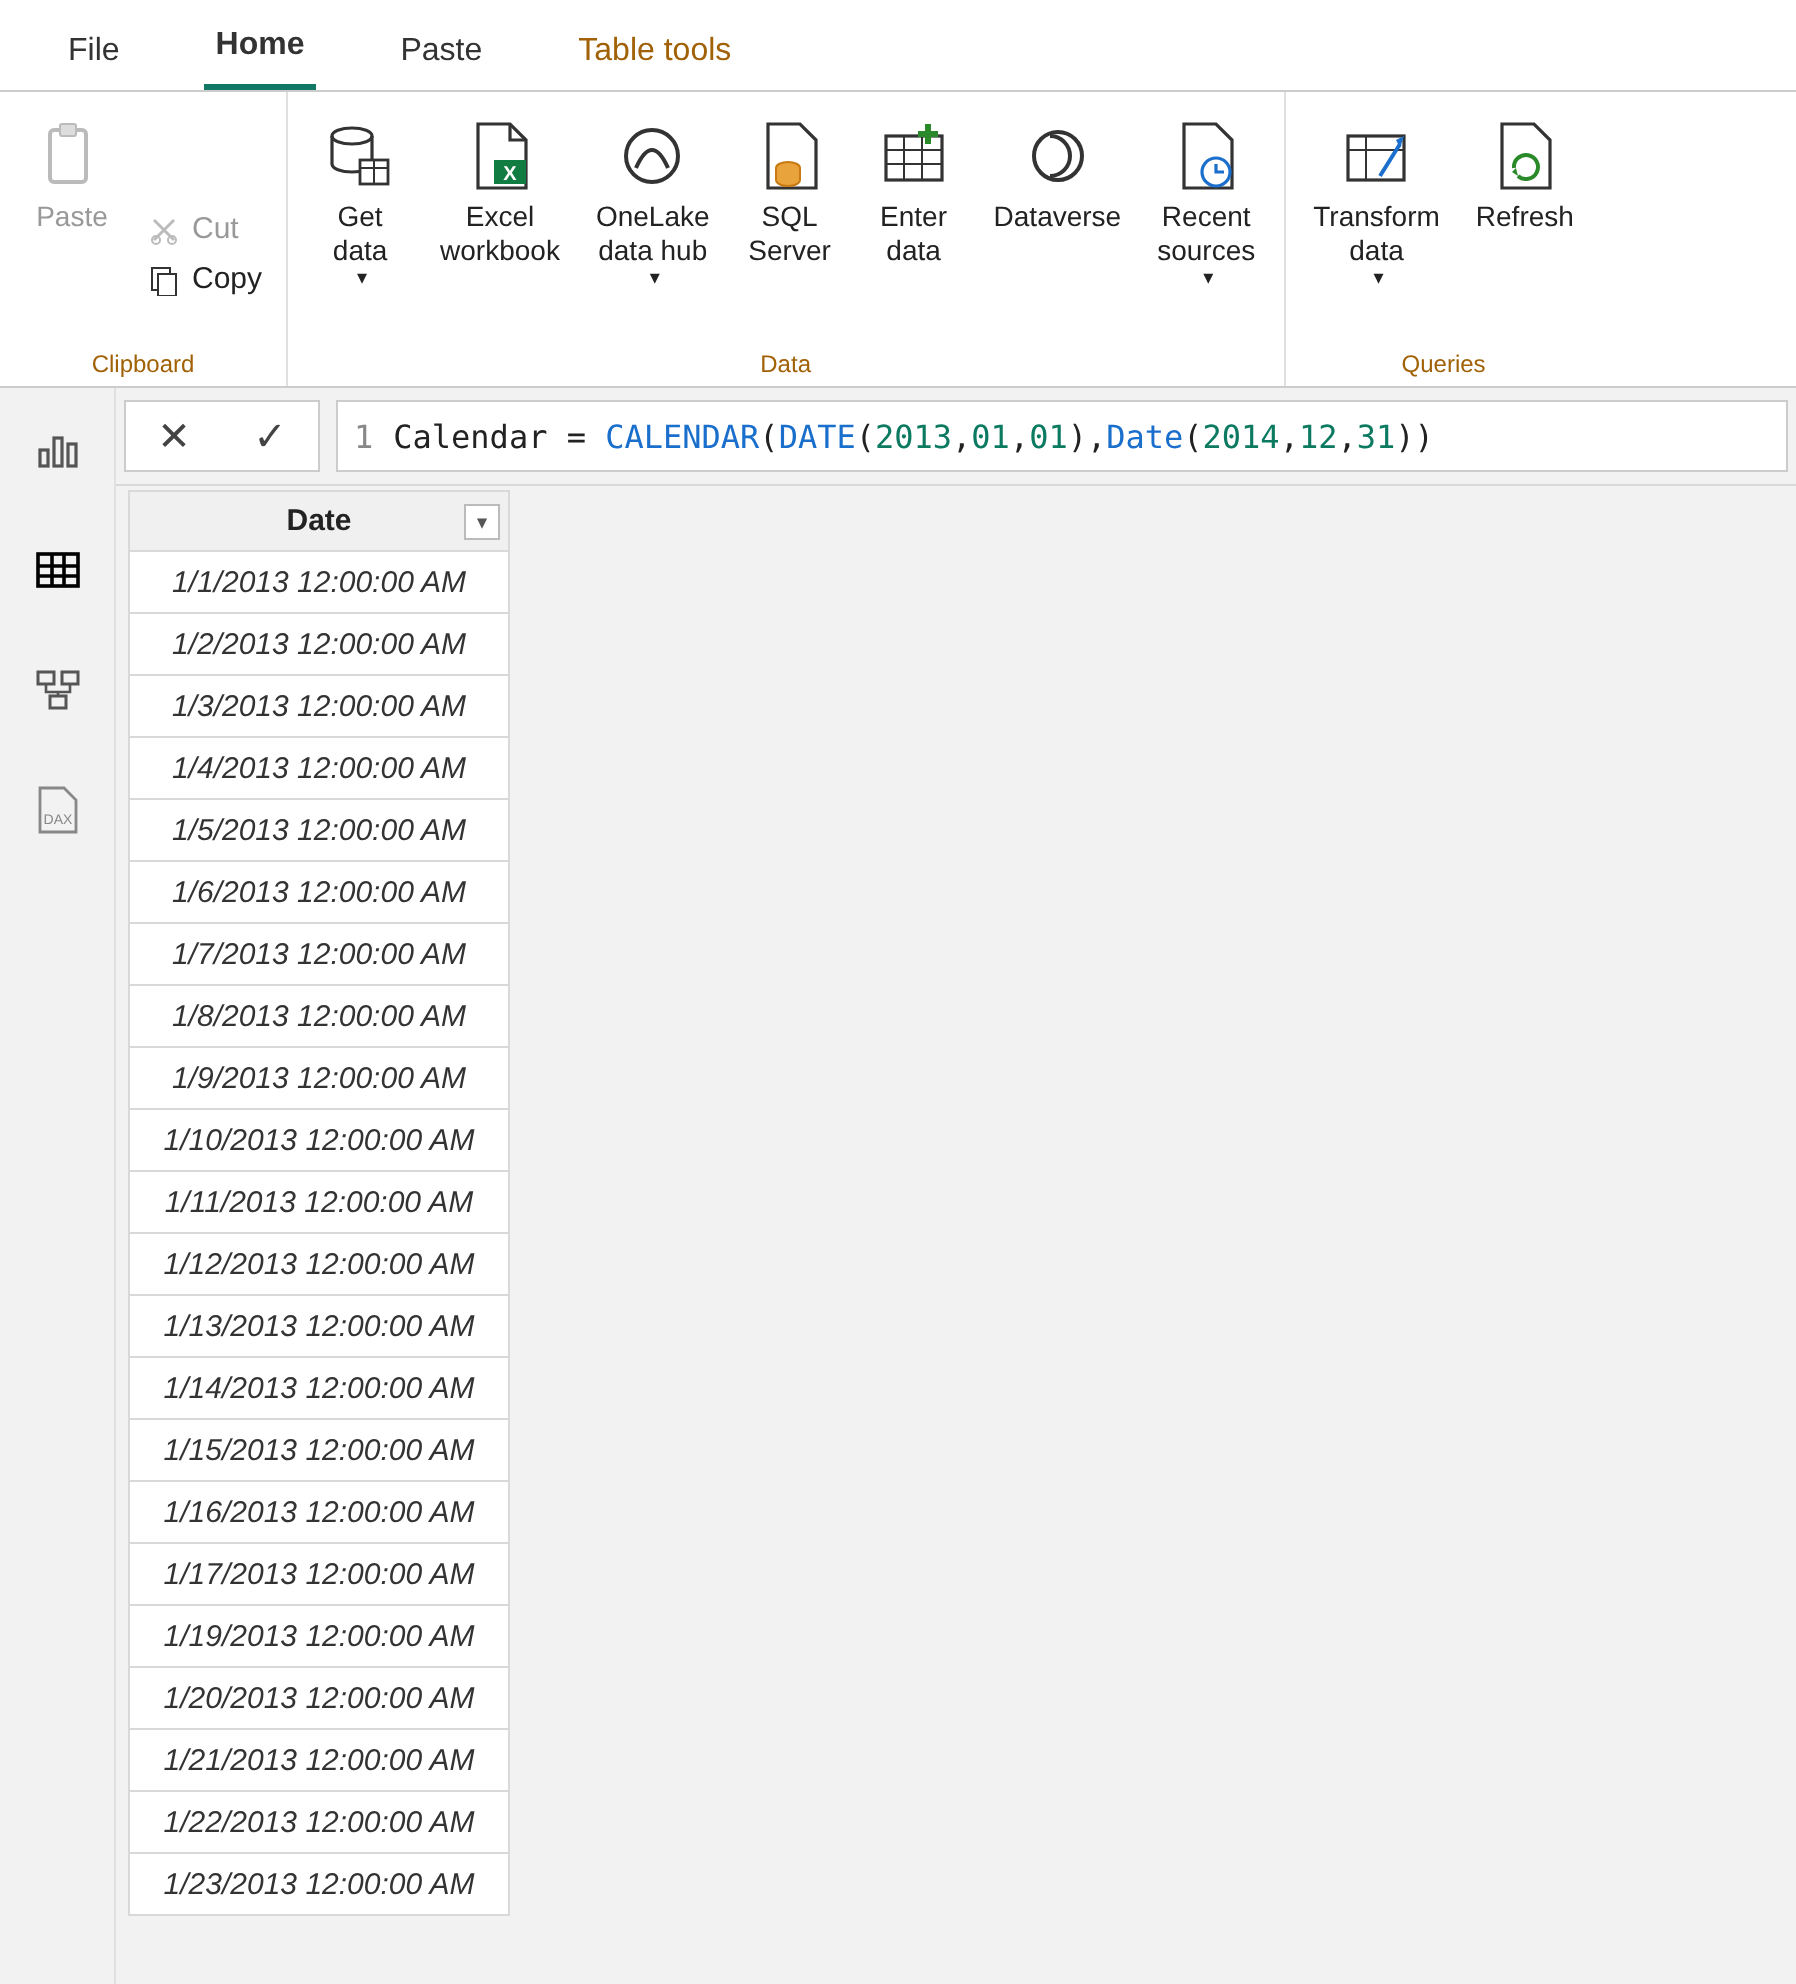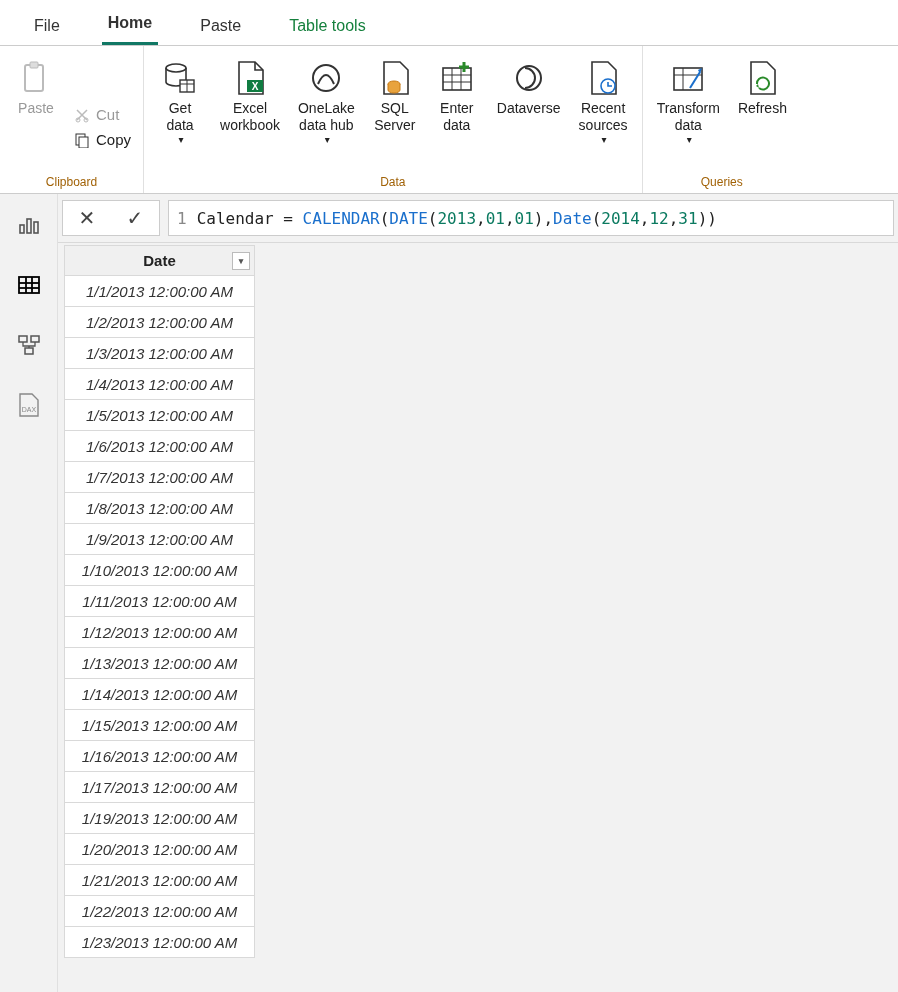--- a/index.html
+++ b/index.html
@@ -2,21 +2,21 @@
 <html><head>
 <meta charset="utf-8">
 <style>
   * { box-sizing: border-box; margin: 0; padding: 0; }
   body { font-family: "Segoe UI", Tahoma, sans-serif; font-size: 14px; background: #fff; width: 898px; height: 992px; overflow: hidden; color: #222; }
 
   
   .tabs { display: flex; align-items: flex-end; height: 46px; border-bottom: 1px solid #ccc; padding-left: 28px; gap: 36px; }
   .tab { font-size: 16px; padding: 10px 6px 10px 6px; cursor: pointer; color: #333; }
   .tab.active { font-weight: 600; border-bottom: 3px solid #117865; text-align: center; }
-  .tab.tool { color: #15803d; font-weight: 400; }
+  .tab.tool { color: #a16207; font-weight: 400; }
 
   
   .ribbon { display: flex; border-bottom: 1px solid #ccc; height: 148px; background: #fff; }
   .group { display: flex; flex-direction: column; align-items: center; border-right: 1px solid #e0e0e0; padding: 6px 8px 2px 8px; }
   .group-items { display: flex; flex: 1; align-items: flex-start; gap: 6px; }
   .group-label { font-size: 12px; color: #a16207; padding: 2px 0; text-align: right; }
   .rbtn { display: flex; flex-direction: column; align-items: center; justify-content: flex-start; padding: 4px 6px; cursor: pointer; min-width: 56px; text-align: center; font-size: 14px; line-height: 1.2; color: #222; }
   .rbtn .iconbox { height: 44px; display: flex; align-items: center; justify-content: center; }
   .rbtn.disabled { color: #999; }
   .small-stack { display: flex; flex-direction: column; gap: 4px; padding-top: 4px; margin-top: 48px; }

